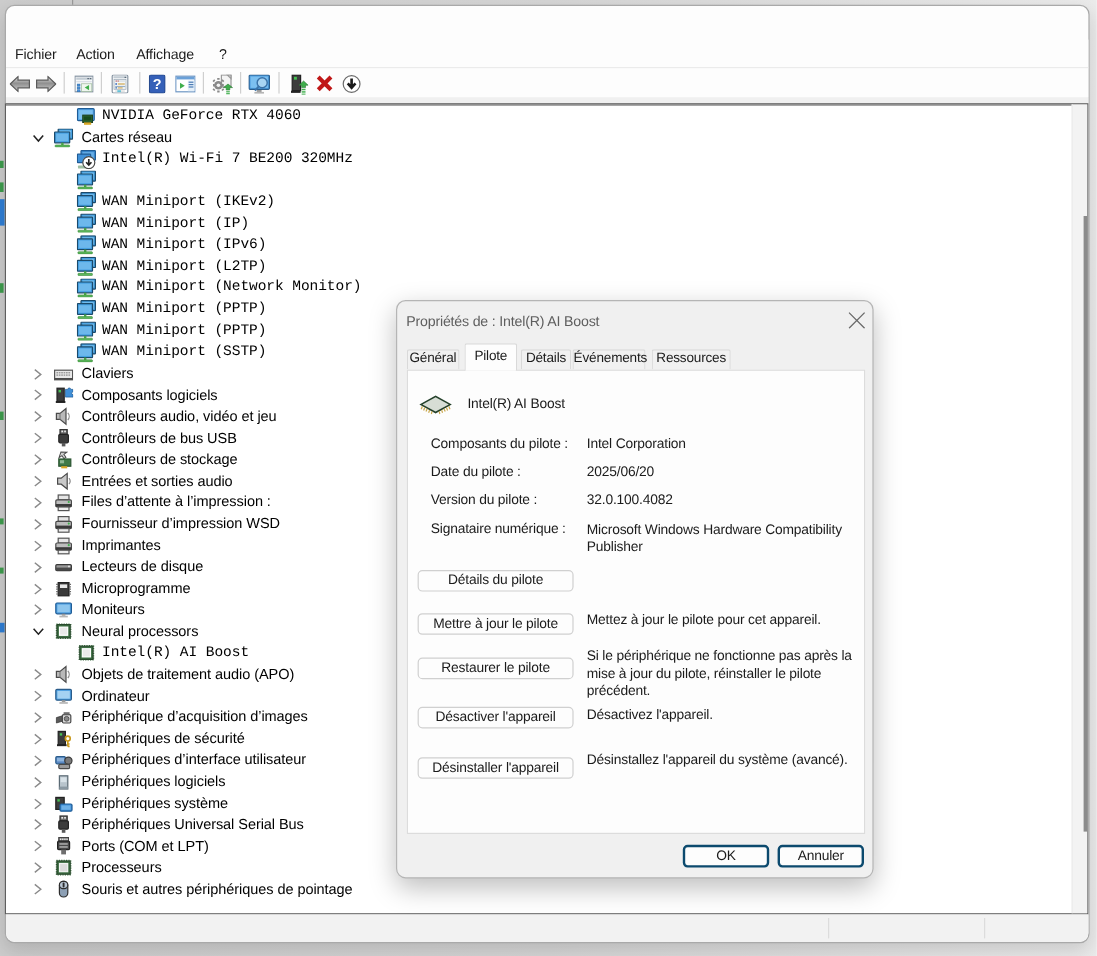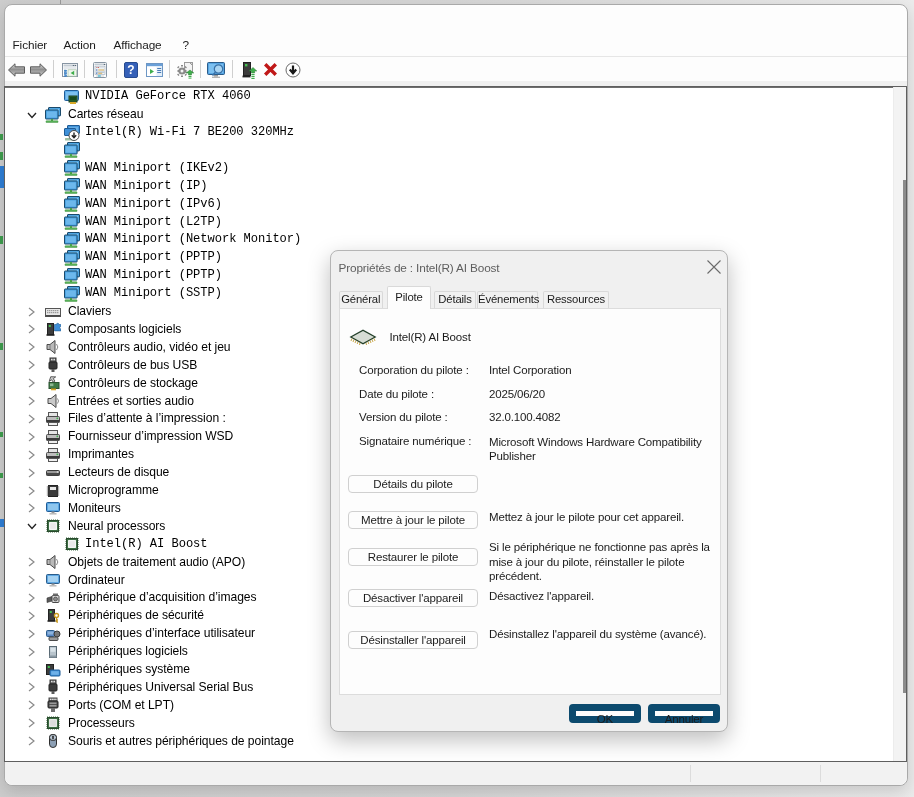--- a/index.html
+++ b/index.html
@@ -94,21 +94,21 @@
   }
   .dlabel { position:absolute; color:#1b1b1b; }
   .pbtn {
     position:absolute; left:8px; width:130px; height:18px;
     background:#fdfdfd; border:1px solid #d0d0d0; border-radius:4px;
     font-size:11.5px; letter-spacing:-0.15px; color:#1b1b1b; text-align:center; line-height:16px;
   }
   .desc { position:absolute; left:149px; width:231px; color:#1b1b1b; line-height:14.6px; }
   .okbtn {
     position:absolute; top:453px; width:72px; height:19px;
-    background:#fdfdfd; border:7px solid #0c4a6e; border-radius:4px;
+    background:#fdfdfd; border:2px solid #0c4a6e; border-radius:4px;
     font-size:11.5px; color:#1b1b1b; text-align:center; line-height:17px;
   }
 </style>
 </head>
 <body>
 
 <div class="abs" style="left:0;top:134px;width:3px;height:6px;background:#3f9d4e;"></div>
 <div class="abs" style="left:0;top:152px;width:3px;height:8px;background:#3f9d4e;"></div>
 <div class="abs" style="left:0;top:166px;width:6px;height:22px;background:#2f7fd6;"></div>
 <div class="abs" style="left:0;top:236px;width:3px;height:8px;background:#3f9d4e;"></div>
@@ -723,21 +723,21 @@
           <path d="M12 13.9 L11.5 16"></path>
         <path d="M26 9.5 L27 12"></path>
           <path d="M24 10.6 L25 13"></path>
           <path d="M22 11.7 L23 14"></path>
           <path d="M20 12.8 L20.8 15"></path>
           <path d="M18 13.9 L18.5 16"></path>
       </g>
     </svg>
     <div class="dlabel" style="left:49.5px;top:22px">Intel(R) AI Boost</div>
 
-    <div class="dlabel" style="left:19px;top:55px">Corporation du pilote :</div>
+    <div class="dlabel" style="left:19px;top:55px">Composants du pilote :</div>
     <div class="dlabel" style="left:149px;top:55px">Intel Corporation</div>
     <div class="dlabel" style="left:19px;top:78.5px">Date du pilote :</div>
     <div class="dlabel" style="left:149px;top:78.5px">2025/06/20</div>
     <div class="dlabel" style="left:19px;top:102px">Version du pilote :</div>
     <div class="dlabel" style="left:149px;top:102px">32.0.100.4082</div>
     <div class="dlabel" style="left:19px;top:125.5px">Signataire numérique :</div>
     <div class="dlabel" style="left:149px;top:125.5px;width:231px;line-height:14.4px">Microsoft Windows Hardware Compatibility Publisher</div>
 
     <div class="pbtn" style="top:166px">Détails du pilote</div>
 

